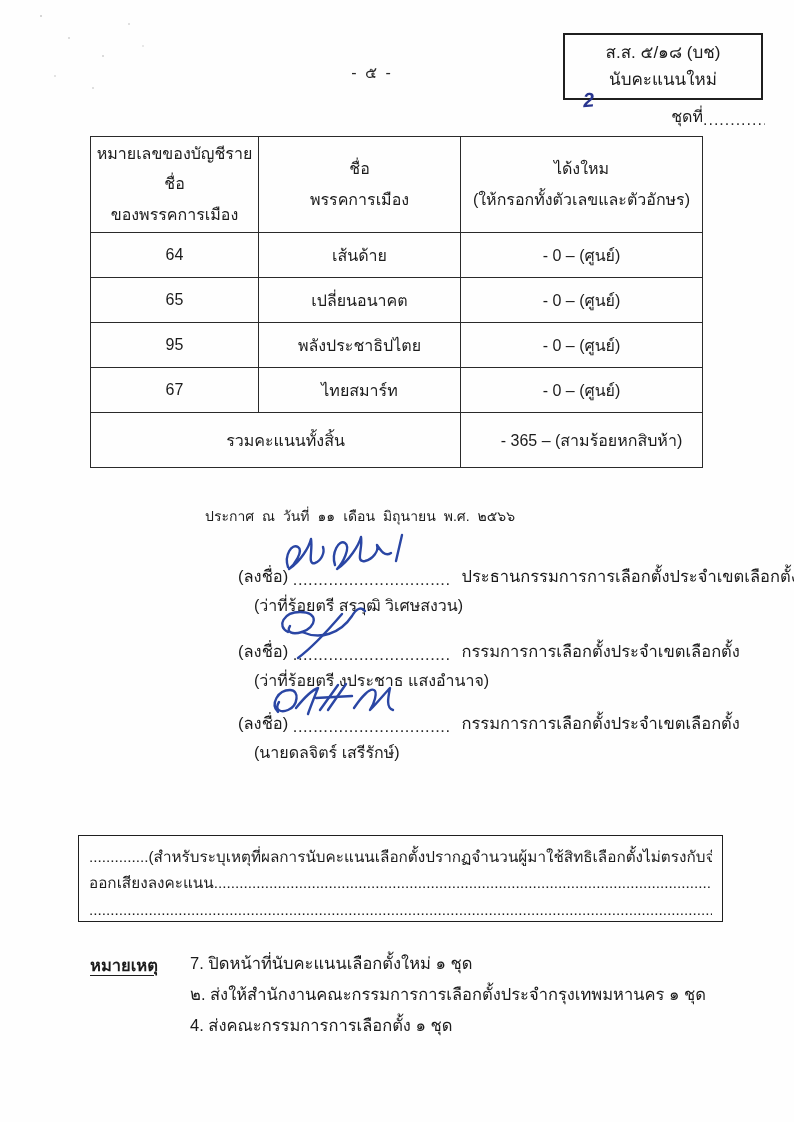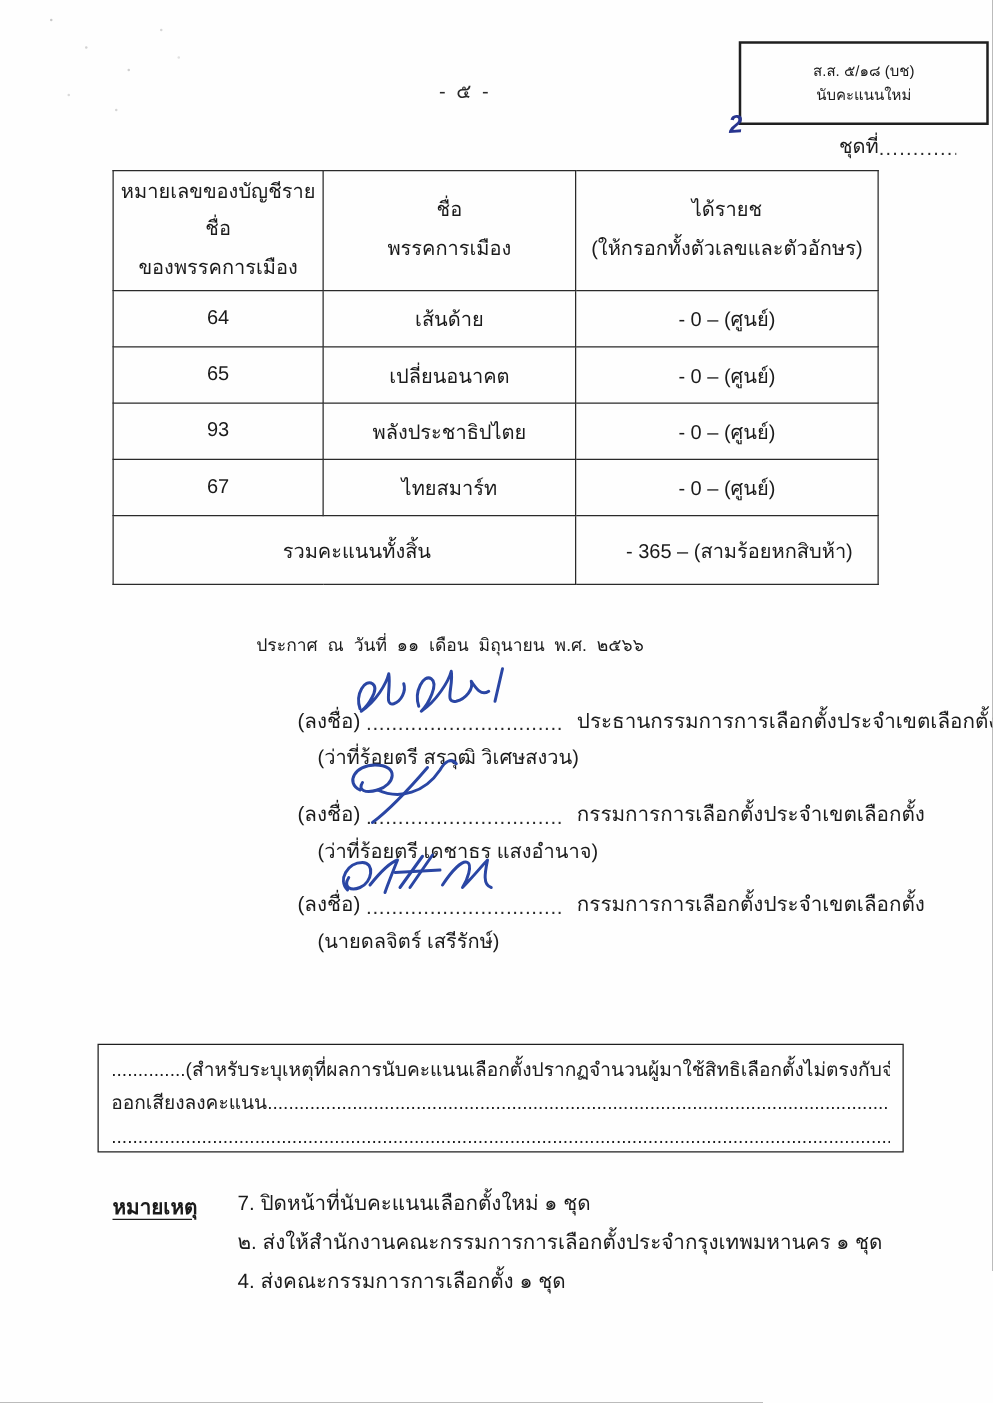--- a/index.html
+++ b/index.html
@@ -21,21 +21,21 @@
                 14px 60px 0 #dadada, 52px 72px 0 #d5d5d5, 102px 30px 0 #e0e0e0;
   }
   .page-number {
     position:absolute; top:60px; left:0; width:744px;
     text-align:center; font-size:16px; letter-spacing:2px; color:#2a2a2a;
   }
   .form-box {
     position:absolute; left:563px; top:33px; width:200px; height:67px;
     border:2px solid #1f1f1f;
     display:flex; flex-direction:column; align-items:center; justify-content:center;
-    font-size:12px; line-height:1.55; background:#fefefe;margin-left:28px;
+    font-size:17px; line-height:1.55; background:#fefefe;
   }
   .set-line {
     position:absolute; left:563px; top:104px; width:202px;
     text-align:right; font-size:16px;
   }
   .set-dots {
     display:inline-block; position:relative; width:62px;
     overflow:hidden; white-space:nowrap; vertical-align:bottom;
     letter-spacing:1px; color:#2a2a2a;
   }
@@ -115,36 +115,36 @@
         <tr class="hdr">
       <th>
         <div>หมายเลขของบัญชีรายชื่อ</div>
         <div>ของพรรคการเมือง</div>
       </th>
       <th>
         <div>ชื่อ</div>
         <div>พรรคการเมือง</div>
       </th>
       <th>
-        <div>ได้รายช</div>
+        <div>ได้งใหม</div>
         <div>(ให้กรอกทั้งตัวเลขและตัวอักษร)</div>
       </th>
     </tr>
     <tr class="body-row">
       <td>64</td>
       <td>เส้นด้าย</td>
       <td>- 0 – (ศูนย์)</td>
     </tr>
     <tr class="body-row">
       <td>65</td>
       <td>เปลี่ยนอนาคต</td>
       <td>- 0 – (ศูนย์)</td>
     </tr>
     <tr class="body-row">
-      <td>93</td>
+      <td>95</td>
       <td>พลังประชาธิปไตย</td>
       <td>- 0 – (ศูนย์)</td>
     </tr>
     <tr class="body-row">
       <td>67</td>
       <td>ไทยสมาร์ท</td>
       <td>- 0 – (ศูนย์)</td>
     </tr>
     <tr class="total-row">
       <td colspan="2">รวมคะแนนทั้งสิ้น</td>
@@ -177,21 +177,21 @@
         <path d="M20 30 C8 24 16 10 32 10 C52 10 48 26 34 30 C24 33 18 30 22 24"></path>
         <path d="M34 30 C52 38 72 32 84 14 C88 7 93 4 97 9"></path>
         <path d="M74 12 C62 26 46 44 30 56"></path>
       </g>
     </svg>
     <div class="sig-row">
       <span>(ลงชื่อ)</span>
       <span class="sig-dots">............................................</span>
       <span class="sig-title">กรรมการการเลือกตั้งประจำเขตเลือกตั้ง</span>
     </div>
-    <div class="sig-name">(ว่าที่ร้อยตรี เดชาธร แสงอำนาจ)</div>
+    <div class="sig-name">(ว่าที่ร้อยตรี งประชาธ แสงอำนาจ)</div>
   </div>
 
   <div class="sig-block" style="top:710px">
     <svg class="sig-ink" style="left:28px; top:-30px;" width="150" height="45" viewBox="0 0 150 45">
       <g fill="none" stroke="#2a46a4" stroke-width="2.4" stroke-linecap="round" stroke-linejoin="round">
         <path d="M12 32 C4 24 12 10 24 10 C34 10 32 26 22 30 C15 33 8 30 13 22"></path>
         <path d="M30 28 C38 18 46 10 52 8 C48 18 44 28 42 34"></path>
         <path d="M54 30 L72 5 M62 30 L80 4"></path>
         <path d="M50 18 L86 16"></path>
         <path d="M88 28 C96 16 104 8 108 10 C112 12 108 24 104 30 C112 22 120 12 124 8 C122 18 120 28 127 30"></path>

